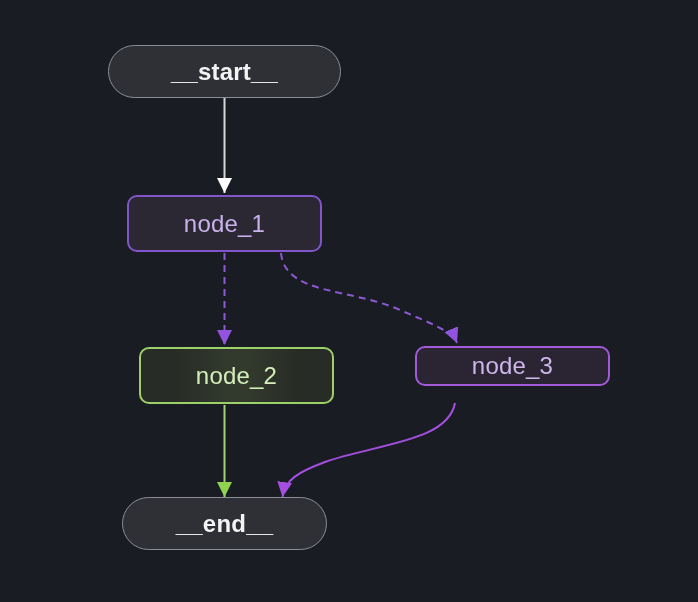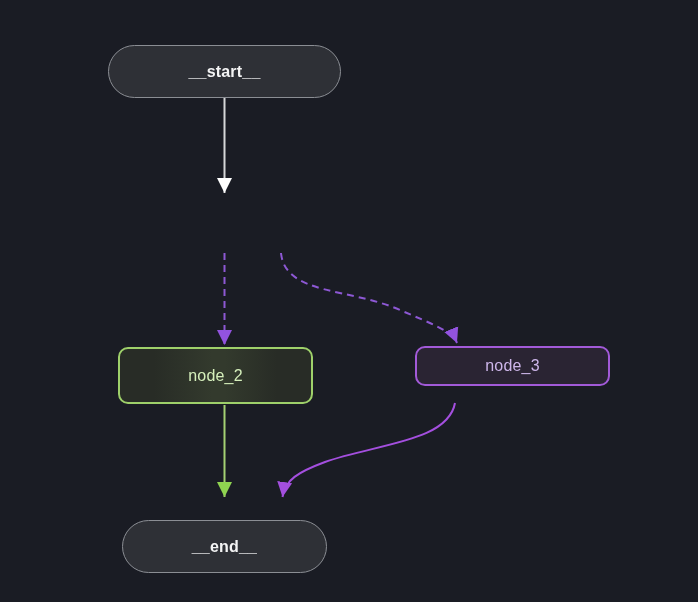--- a/index.html
+++ b/index.html
@@ -25,42 +25,42 @@
   .edge.e-purple-bright{stroke:var(--edge_purple_bright);}
   .arw-white{fill:var(--arrow_white);}
   .arw-purple{fill:var(--arrow_purple);}
   .arw-green{fill:var(--arrow_green);}
   .arw-purple-bright{fill:var(--arrow_purple_bright);}
 
   .node{
     position:absolute;
     display:flex;align-items:center;justify-content:center;
     box-sizing:border-box;
-    font-size:16px;
+    font-size:24px;
     letter-spacing:0.2px;
     cursor:pointer;
   }
   .node span{pointer-events:none;}
   .n-terminal{
     background:var(--terminal_fill);
     border:1.5px solid var(--terminal_border);
     color:var(--terminal_text);
     font-weight:600;
   }
   .n-start{left:108px;top:45px;width:233px;height:53px;border-radius:27px;}
-  .n-end{left:122px;top:520px;width:205px;height:53px;border-radius:27px;}
+  .n-end{left:122px;top:497px;width:205px;height:53px;border-radius:27px;}
   .n-task{border-radius:10px;font-weight:500;}
   .n-node1{
     left:127px;top:195px;width:195px;height:57px;
     background:var(--node1_fill);
     border:2px solid var(--node1_border);
     color:var(--node1_text);
   }
   .n-node2{
-    left:118px;top:347px;width:195px;height:57px;
+    left:139px;top:347px;width:195px;height:57px;
     background:linear-gradient(90deg,var(--node2_fill) 18%, #333a2d 48%, #333a2d 55%, var(--node2_fill) 82%);
     border:2px solid var(--node2_border);
     color:var(--node2_text);
   }
   .n-node3{
     left:415px;top:346px;width:195px;height:40px;
     background:var(--node3_fill);
     border:2px solid var(--node3_border);
     color:var(--node3_text);
   }
@@ -90,20 +90,23 @@
     <path class="edge e-purple dashed" marker-end="url(#arw-purple)" d="M 224.5 253 L 224.5 345"></path>
     <path class="edge e-purple dashed" marker-end="url(#arw-purple)" d="M 281 253 C 285 295 350 288 400 310 C 432 324 452 331 457 343"></path>
     <path class="edge e-green" marker-end="url(#arw-green)" d="M 224.5 405 L 224.5 497"></path>
     <path class="edge e-purple-bright" marker-end="url(#arw-purple-bright)" d="M 455 403 C 448 442 375 444 325 462 C 298 472 285 480 282.5 497"></path>
   </svg>
 
   <div class="node n-terminal n-start">
     <span>__start__</span>
   </div>
 
+  <div class="node n-task n-node1">
+    <span>node_1</span>
+  </div>
 
   <div class="node n-task n-node2">
     <span>node_2</span>
   </div>
 
   <div class="node n-task n-node3">
     <span>node_3</span>
   </div>
 
   <div class="node n-terminal n-end">

